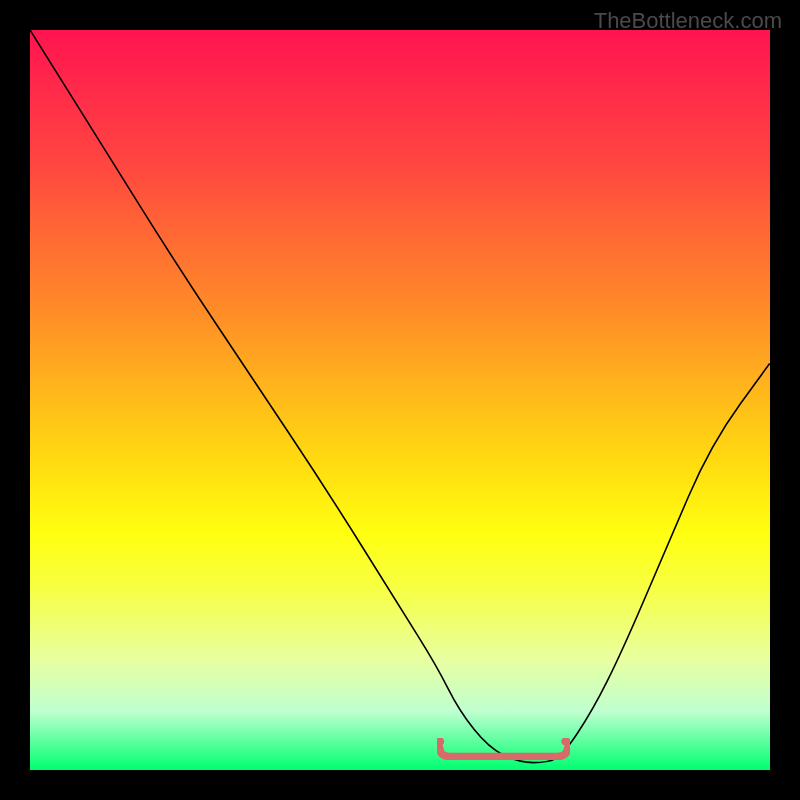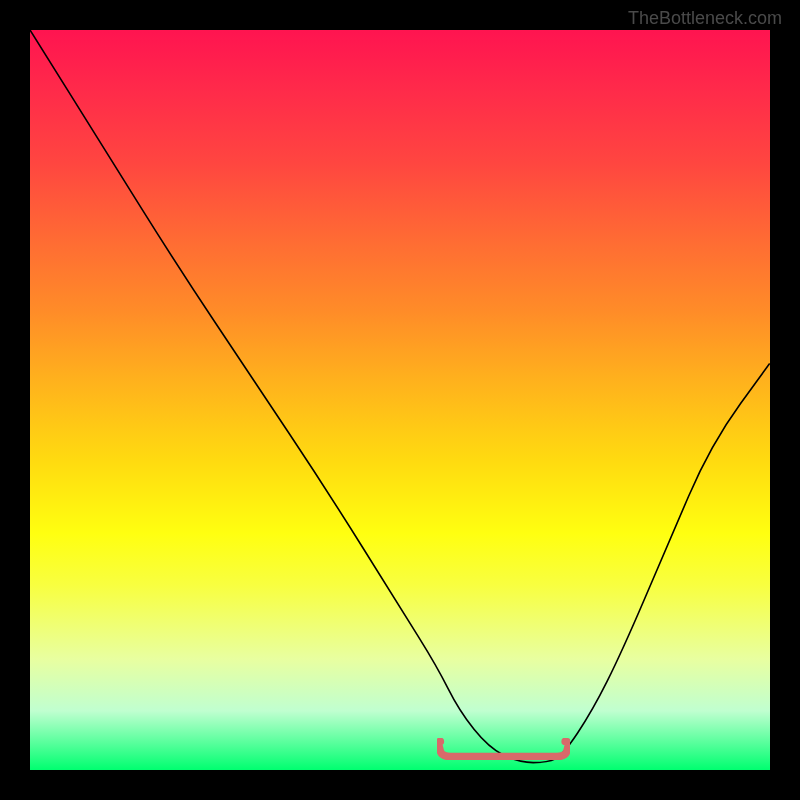--- a/index.html
+++ b/index.html
@@ -9,21 +9,21 @@
     background: #000;
     position: relative;
     overflow: hidden;
     font-family: Arial, sans-serif;
   }
   .watermark {
     position: absolute;
     top: 8px;
     right: 18px;
     color: #4a4a4a;
-    font-size: 18px;
+    font-size: 22px;
     font-weight: 500;
     z-index: 10;
   }
   .plot-area {
     position: absolute;
     left: 30px;
     top: 30px;
     width: 740px;
     height: 740px;
     background: linear-gradient(to bottom,

